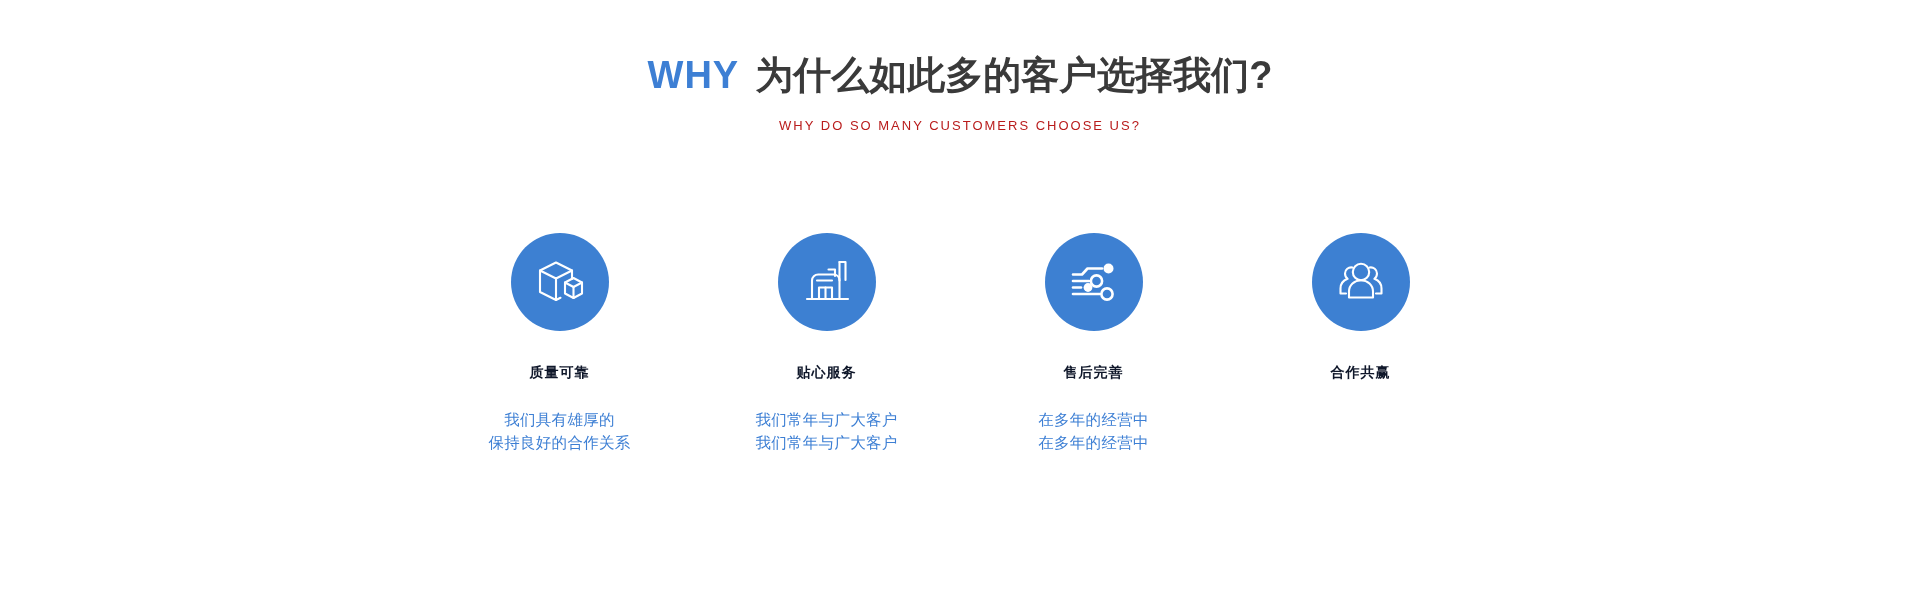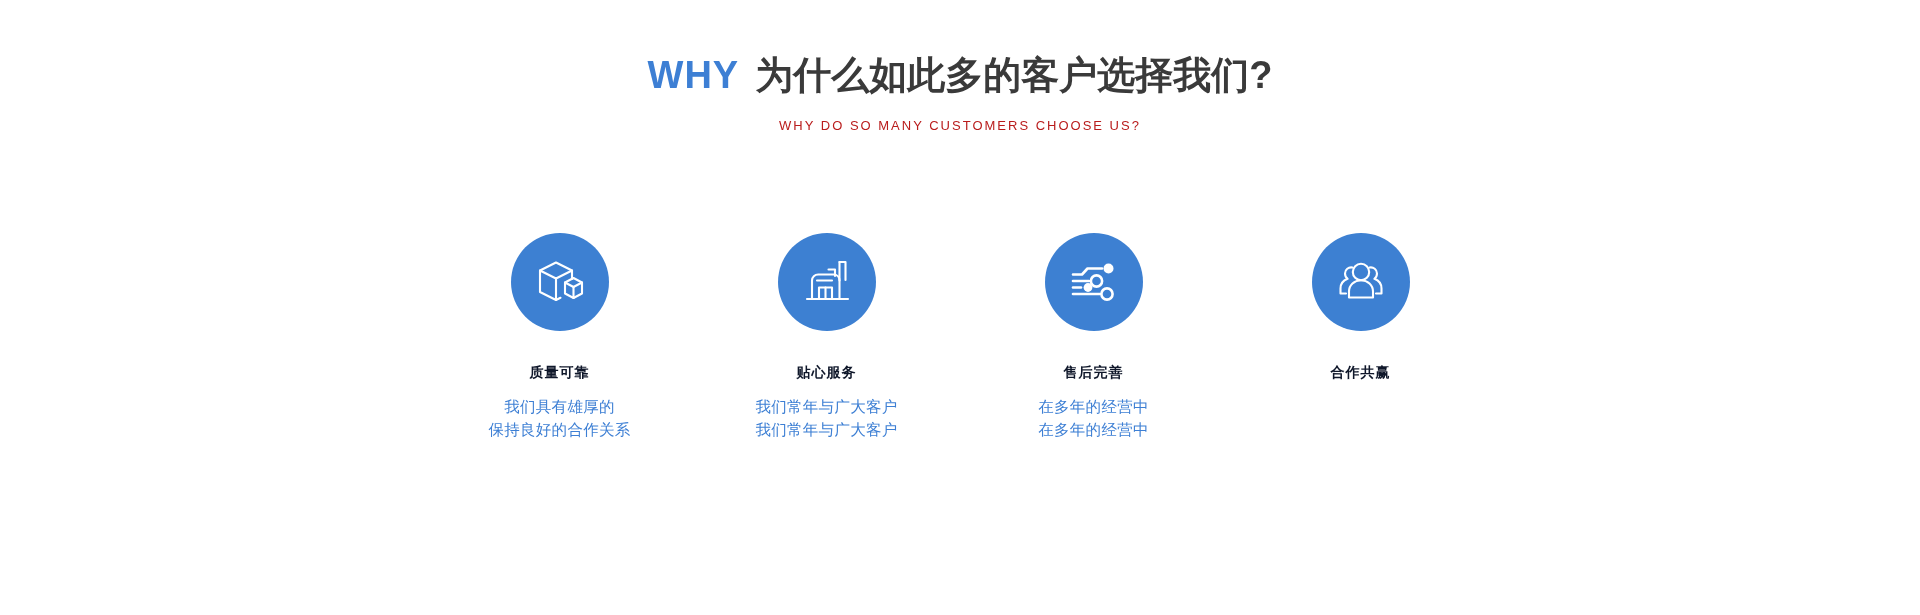--- a/index.html
+++ b/index.html
@@ -79,21 +79,21 @@
   }
   .feature-title {
     margin-top: 33px;
     font-size: 14px;
     font-weight: bold;
     color: #0f172a;
     letter-spacing: 1px;
     line-height: 1.2;
   }
   .feature-desc {
-    margin-top: 14px;
+    margin-top: 27px;
     font-size: 15.5px;
     color: #3d7fd4;
     line-height: 23px;
     letter-spacing: 0.3px;
   }
   .feature-desc div {
     white-space: nowrap;
   }
 </style>
 </head>

